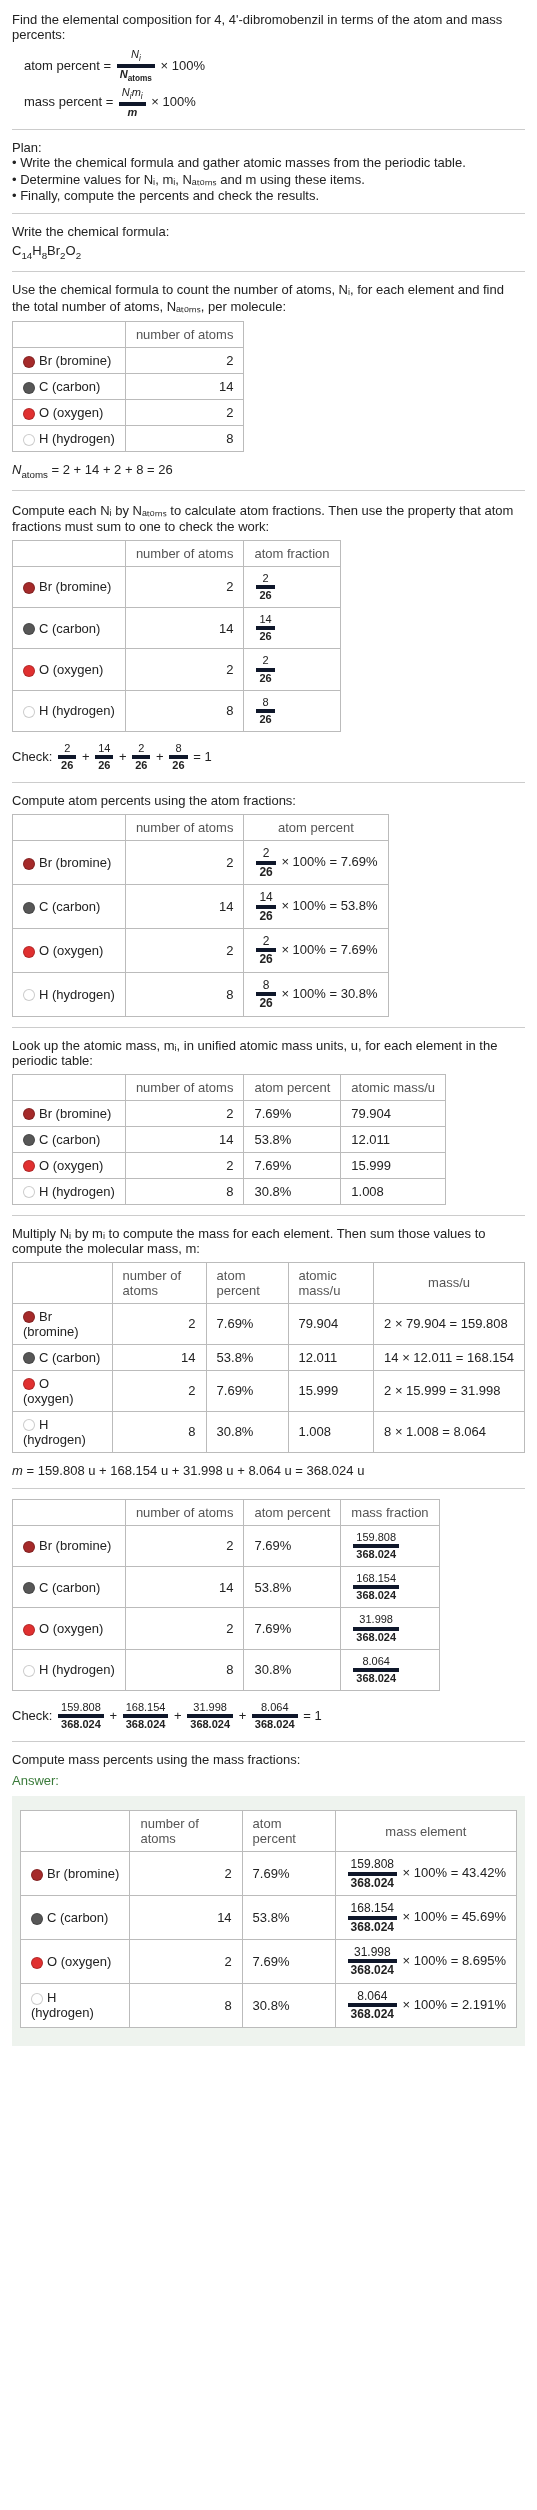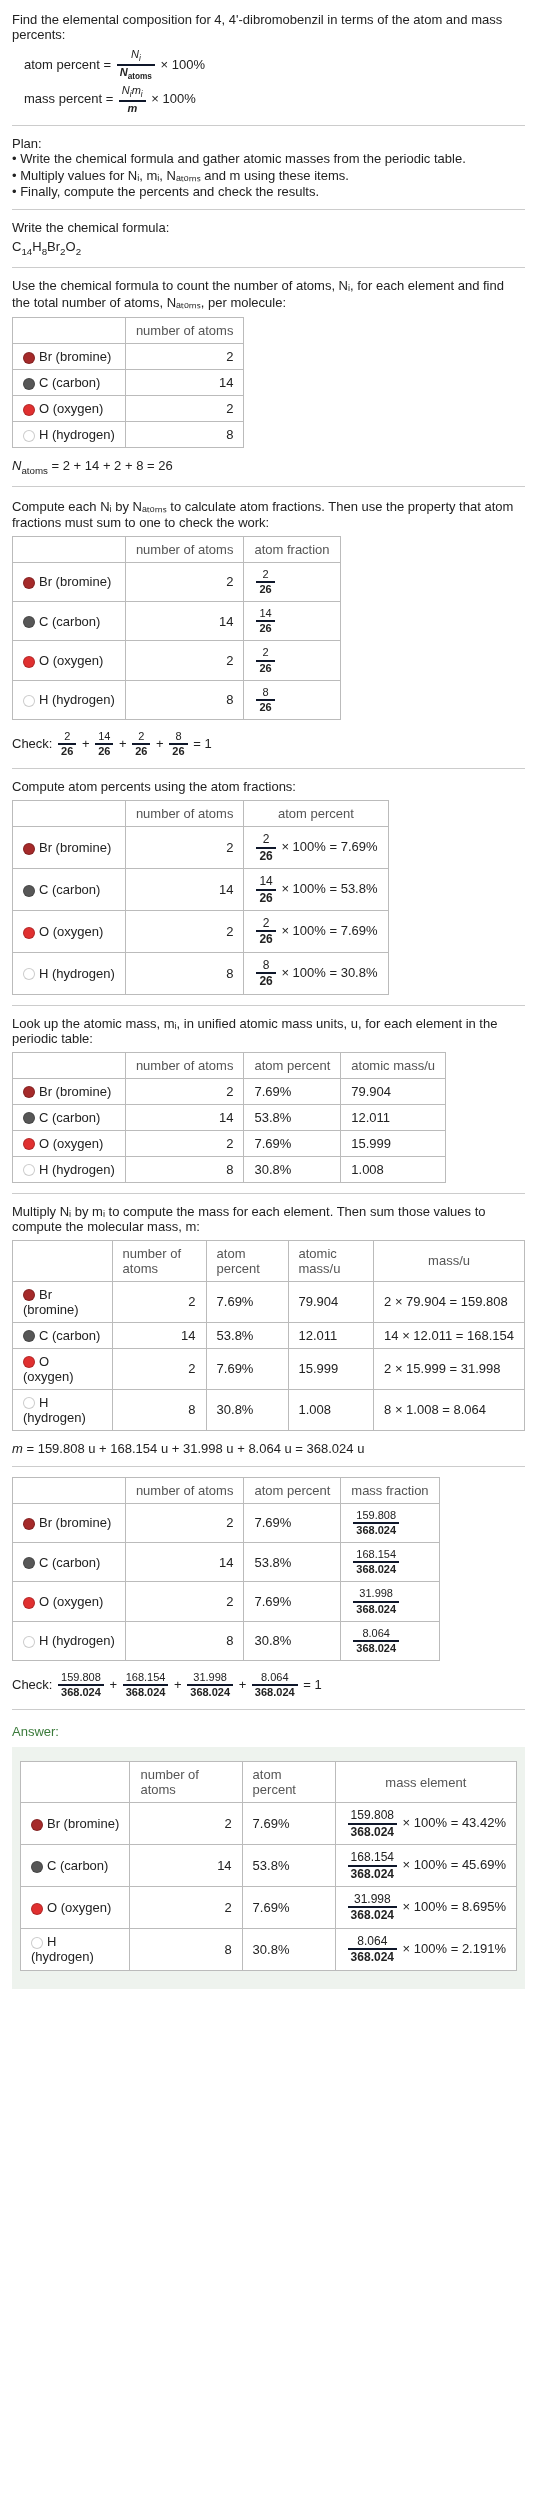--- a/index.html
+++ b/index.html
@@ -17,21 +17,21 @@
 .formula { margin: 2px 12px; }
 hr { border: none; border-top: 1px solid #ccc; margin: 10px 0; }
 .plan-item::before { content: "• "; }
 .sub { vertical-align: sub; font-size: 0.75em; }
 .frac {
   display: inline-block;
   vertical-align: middle;
   text-align: center;
   margin: 0 2px;
 }
-.frac .num { display: block; border-bottom: 2px solid #0f172a; padding: 0 3px; font-size: 11px; line-height: 1.2; }
+.frac .num { display: block; border-bottom: 4px solid #0f172a; padding: 0 3px; font-size: 11px; line-height: 1.2; }
 .frac .den { display: block; padding: 0 3px; font-size: 11px; line-height: 1.2; font-weight: bold; }
 .frac-big .num, .frac-big .den { font-size: 12px; }
 table {
   border-collapse: collapse;
   margin: 6px 0 10px 0;
   padding-left: 28px;
 }
 th, td {
   border: 1px solid #bbb;
   padding: 5px 10px;
@@ -44,21 +44,21 @@
 .dot {
   display: inline-block;
   width: 10px;
   height: 10px;
   border-radius: 50%;
   margin-right: 4px;
   vertical-align: middle;
   border: 1px solid rgba(0,0,0,0.2);
 }
 .heading { margin-bottom: 4px; }
-.answer-label { color: #3a7a3a; margin: 14px 0 8px 0; }
+.answer-label { color: #3a7a3a; margin: 6px 0 8px 0; }
 .answer-block { background: #eef3ee; padding: 8px; }
 .answer-block table { background: #fff; }
 .check-line { margin: 4px 0 10px 0; }
 .italic { font-style: italic; }
 .nowrap { white-space: nowrap; }
 </style>
 </head>
 <body>
 
 <div class="section">
@@ -79,21 +79,21 @@
     </span>
     <span> × 100%</span>
   </div>
 </div>
 <hr>
 
 <div class="section">
   <div>Plan:</div>
   <div id="plan-items">
       <div class="plan-item">Write the chemical formula and gather atomic masses from the periodic table.</div>
-      <div class="plan-item">Multiply values for Nᵢ, mᵢ, Nₐₜₒₘₛ and m using these items.</div>
+      <div class="plan-item">Determine values for Nᵢ, mᵢ, Nₐₜₒₘₛ and m using these items.</div>
       <div class="plan-item">Finally, compute the percents and check the results.</div>
     </div>
 </div>
 <hr>
 
 <div class="section">
   <div class="heading">Write the chemical formula:</div>
   <div id="chem-formula"><span>C</span><span class="sub">14</span><span>H</span><span class="sub">8</span><span>Br</span><span class="sub">2</span><span>O</span><span class="sub">2</span></div>
 </div>
 <hr>
@@ -314,20 +314,21 @@
           <td>30.8%</td>
           <td><span class="frac"><span class="num">8.064</span><span class="den">368.024</span></span></td>
         </tr>
       </tbody>
     </table>
   <div class="check-line" id="mfrac-check">Check: <span class="frac"><span class="num">159.808</span><span class="den">368.024</span></span> + <span class="frac"><span class="num">168.154</span><span class="den">368.024</span></span> + <span class="frac"><span class="num">31.998</span><span class="den">368.024</span></span> + <span class="frac"><span class="num">8.064</span><span class="den">368.024</span></span> = 1</div>
 </div>
 <hr>
 
 <div class="section">
+  <div>Compute mass percents using the mass fractions:</div>
   <div class="answer-label">Answer:</div>
   <div class="answer-block">
     <table>
         <tbody id="tbl-mpct">
           <tr>
             <th></th>
             <th>number of atoms</th>
             <th>atom percent</th>
             <th class="center">mass element</th>
           </tr>

